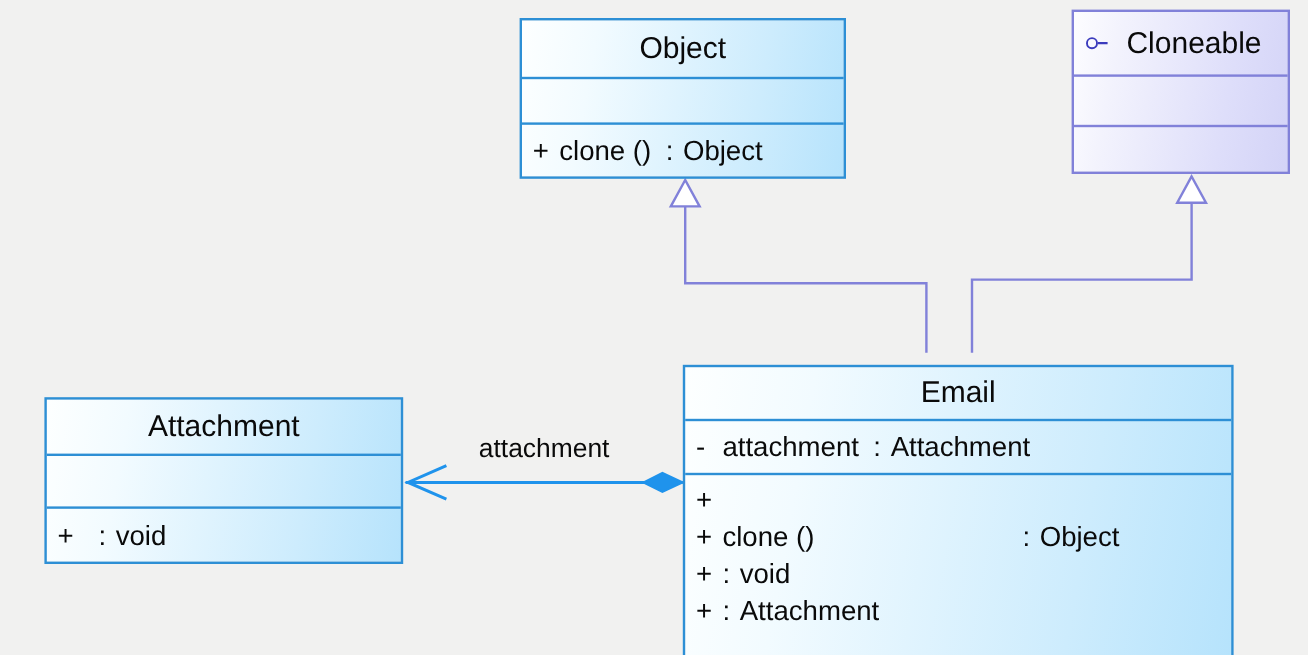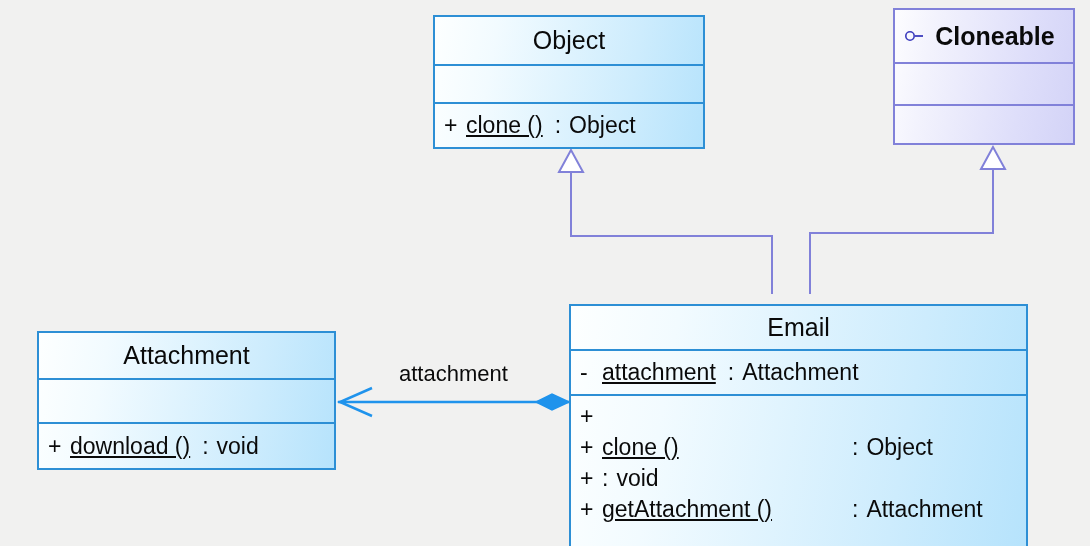--- a/index.html
+++ b/index.html
@@ -77,21 +77,20 @@
     display: flex;
     align-items: center;
   }
   .member .vis {
     display: inline-block;
     width: 22px;
     flex: none;
   }
   .member .sig {
     display: inline-block;
-    text-decoration: underline;
   }
   .member .ret {
     display: inline-block;
   }
 
   
   .iface-icon {
     position: absolute;
     left: 9px;
     top: 50%;
@@ -146,38 +145,37 @@
         <span class="sig">clone ()</span>
         <span style="display:inline-block; width:12px;"></span>
         <span class="ret">:</span>
         <span style="display:inline-block; width:8px;"></span>
         <span class="ret">Object</span>
       </div>
     </div>
   </div>
 
   <div class="uml-box iface" style="left:893px; top:8px; width:182px; height:137px;">
-    <div class="compartment cls-title" style="height:52px;font-weight:bold;">
+    <div class="compartment cls-title" style="height:52px;">
       <svg class="iface-icon" viewBox="0 0 22 12" xmlns="http://www.w3.org/2000/svg">
         <circle cx="6" cy="6" r="4.2" fill="none" stroke="#3b3bbd" stroke-width="1.6"></circle>
         <line x1="11" y1="6" x2="19" y2="6" stroke="#3b3bbd" stroke-width="1.8"></line>
       </svg>
       <span style="padding-left:22px;">Cloneable</span>
     </div>
     <div class="compartment empty-comp" style="height:42px;"></div>
     <div class="compartment empty-comp" style="height:39px;"></div>
   </div>
 
   <div class="uml-box" style="left:37px; top:331px; width:299px; height:139px;">
     <div class="compartment cls-title" style="height:45px;">Attachment</div>
     <div class="compartment empty-comp" style="height:44px;"></div>
     <div class="compartment" style="height:46px; padding:0 0 0 9px; display:flex; align-items:center;">
       <div class="member">
         <span class="vis">+</span>
-        <span class="sig">download ()</span>
         <span style="display:inline-block; width:12px;"></span>
         <span class="ret">:</span>
         <span style="display:inline-block; width:8px;"></span>
         <span class="ret">void</span>
       </div>
     </div>
   </div>
 
   <div class="uml-box" style="left:569px; top:304px; width:459px; height:244px;">
     <div class="compartment cls-title" style="height:43px;">Email</div>
@@ -212,21 +210,20 @@
 
       <div class="member">
         <span class="vis">+</span>
         <span class="ret">:</span>
         <span style="display:inline-block; width:8px;"></span>
         <span class="ret">void</span>
       </div>
 
       <div class="member">
         <span class="vis">+</span>
-        <span class="sig" style="min-width:250px;">getAttachment ()</span>
         <span class="ret">:</span>
         <span style="display:inline-block; width:8px;"></span>
         <span class="ret">Attachment</span>
       </div>
     </div>
   </div>
 
   <div class="edge-label" style="left:399px; top:363px;">attachment</div>
 
 </div>

